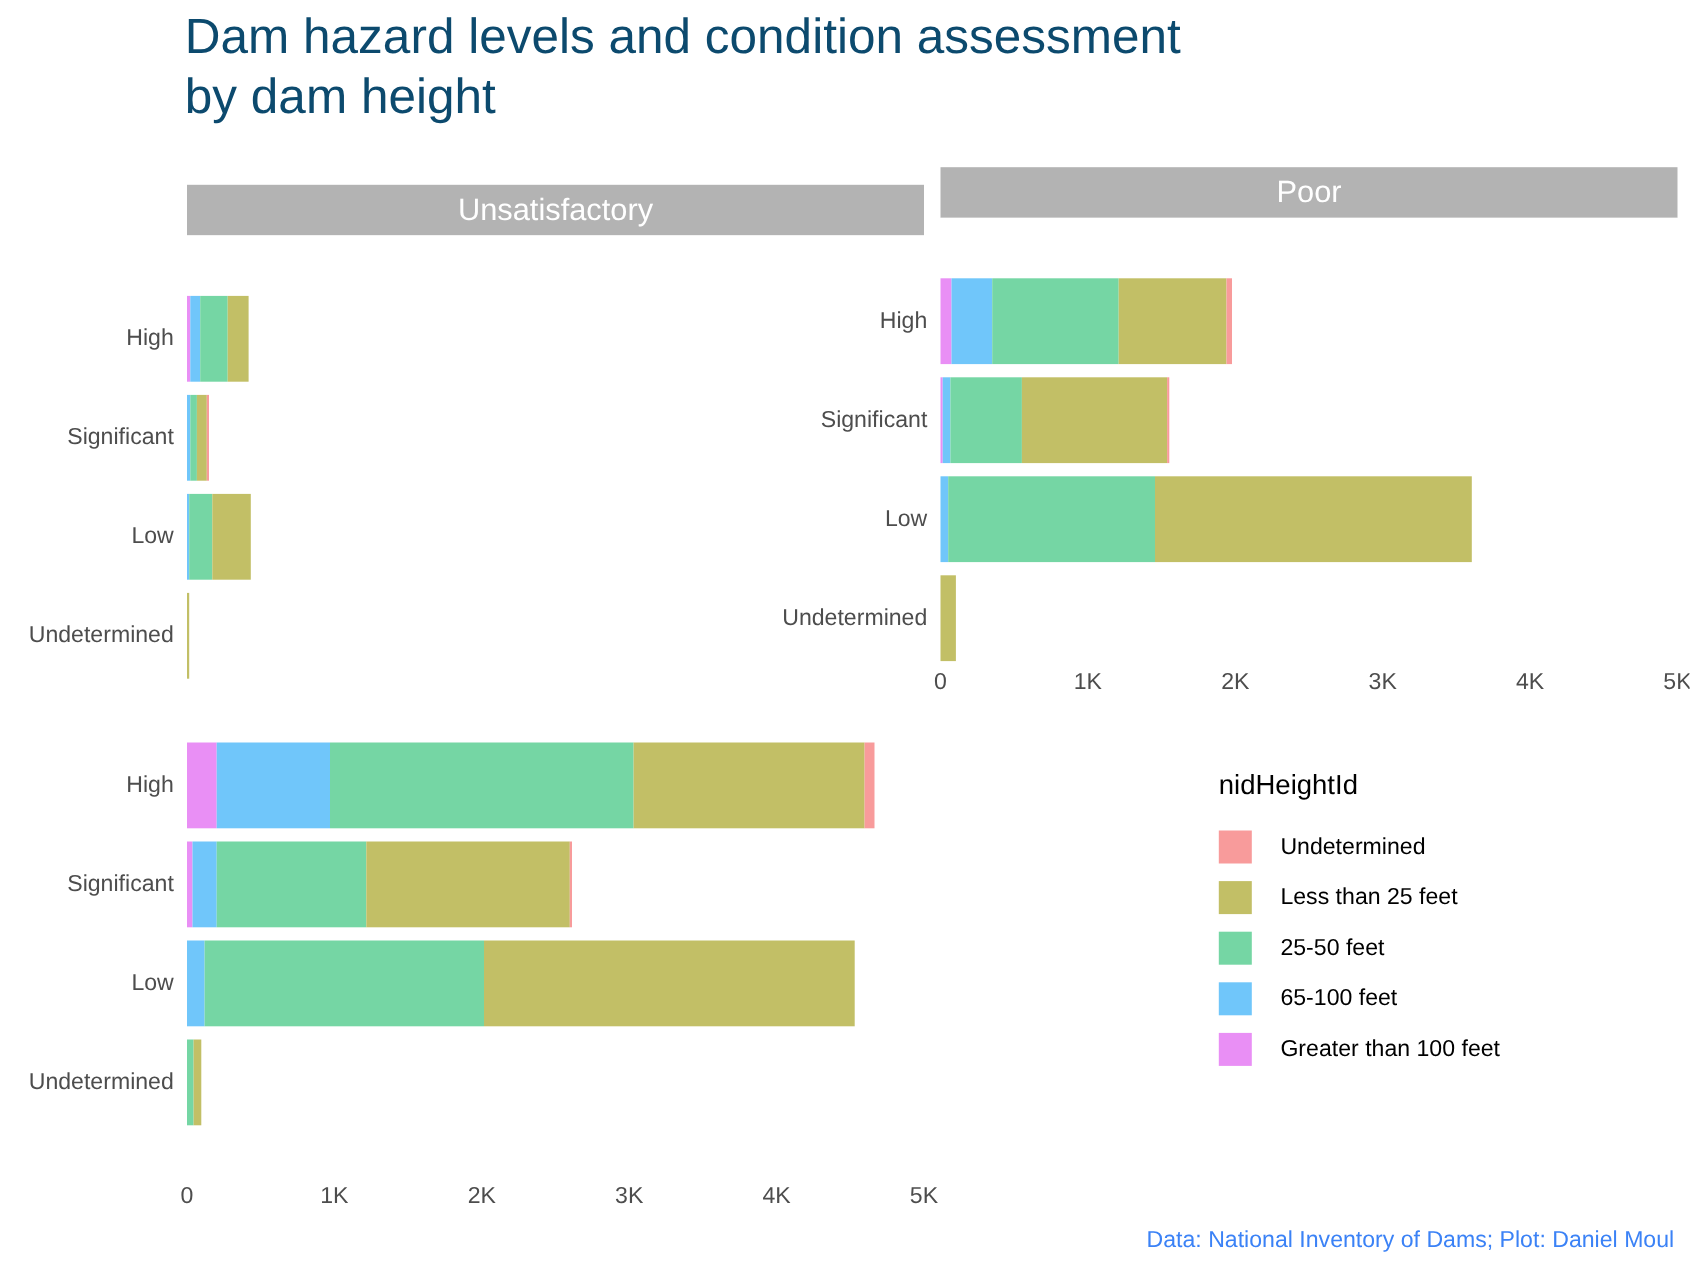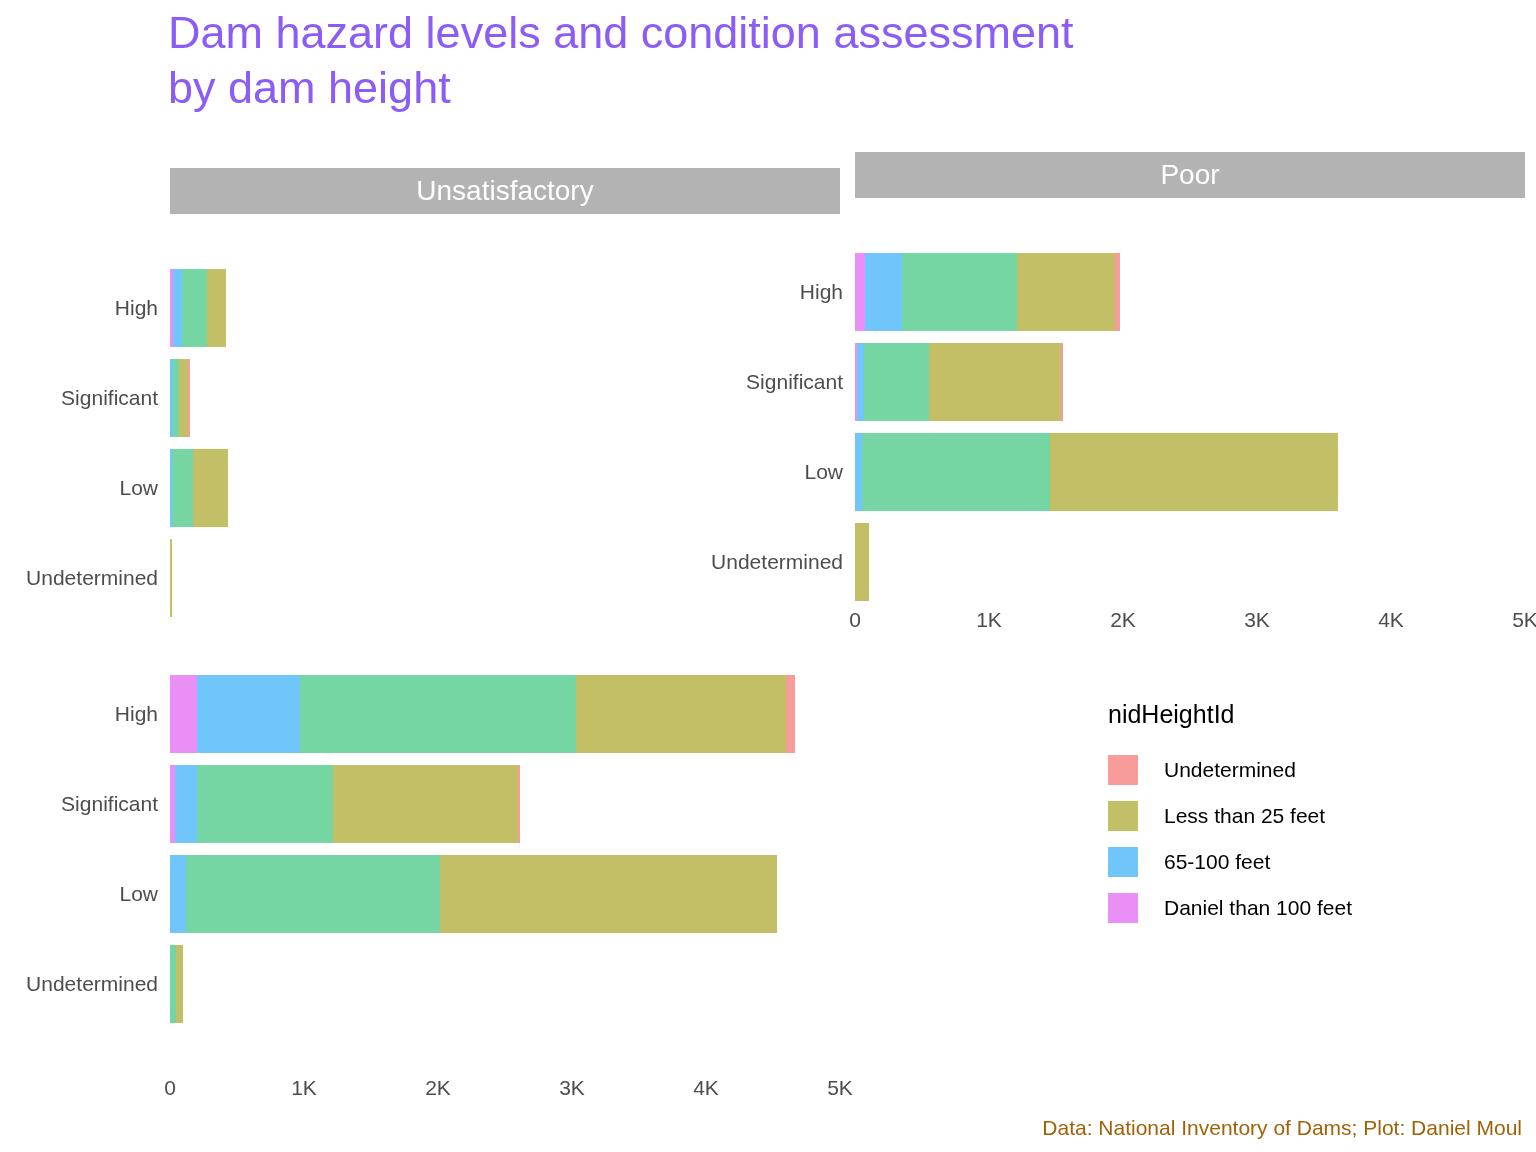--- a/index.html
+++ b/index.html
@@ -12,21 +12,21 @@
     position:relative;
   }
   
   #title{
     position:absolute;
     left:168px; top:6px;
     width:1300px;
     font-size:45px;
     line-height:1.22;
     font-weight:400;
-    color:#8b5cf6;
+    color:#0c4a6e;
     white-space:pre-line;
   }
   
   .panel{position:absolute;}
   .strip{
     background:#b3b3b3;
     color:#ffffff;
     font-size:28px;
     text-align:center;
     height:46px;
@@ -60,21 +60,21 @@
   
   #legend{position:absolute;left:1108px;top:672px;width:420px;margin-top:28px;}
   #legend-title{font-size:25px;color:#000;margin-bottom:18px;}
   .legend-item{display:flex;align-items:center;height:46px;}
   .swatch{width:30px;height:30px;flex:none;margin-right:26px;}
   .legend-label{font-size:21px;color:#000;}
   
   #caption{
     position:absolute;
     right:14px;bottom:12px;
-    font-size:21px;color:#a16207;
+    font-size:21px;color:#3b82f6;
     text-align:center;
   }
 </style>
 </head>
 <body>
 
 <div id="title">Dam hazard levels and condition assessment
 by dam height</div>
 
 <div class="panel" id="panel-unsatisfactory" style="left:170px; top:168px; width:670px;">
@@ -216,23 +216,27 @@
   <div id="legend-items">
       <div class="legend-item">
         <span class="swatch" style="background: rgb(248, 155, 155);"></span>
         <span class="legend-label">Undetermined</span>
       </div>
       <div class="legend-item">
         <span class="swatch" style="background: rgb(194, 191, 102);"></span>
         <span class="legend-label">Less than 25 feet</span>
       </div>
       <div class="legend-item">
+        <span class="swatch" style="background: rgb(117, 214, 164);"></span>
+        <span class="legend-label">25-50 feet</span>
+      </div>
+      <div class="legend-item">
         <span class="swatch" style="background: rgb(112, 198, 250);"></span>
         <span class="legend-label">65-100 feet</span>
       </div>
       <div class="legend-item">
         <span class="swatch" style="background: rgb(233, 143, 245);"></span>
-        <span class="legend-label">Daniel than 100 feet</span>
+        <span class="legend-label">Greater than 100 feet</span>
       </div>
     </div>
 </div>
 
 <div id="caption">Data: National Inventory of Dams; Plot: Daniel Moul</div>
 
 </body></html>

